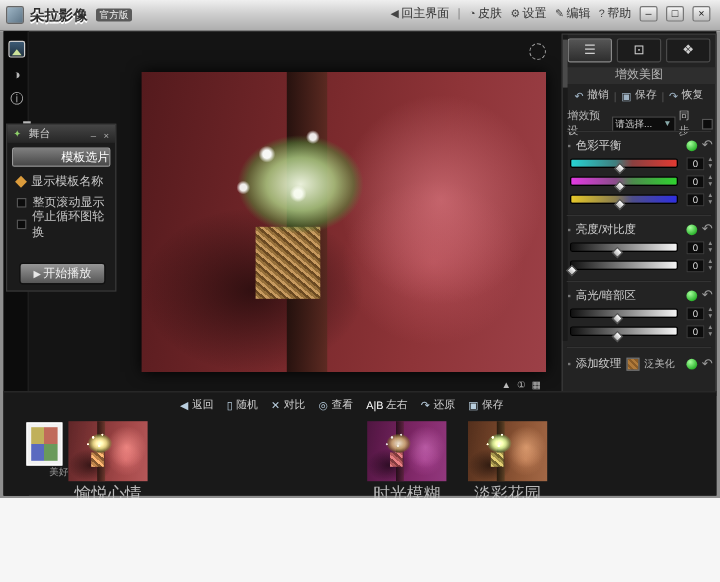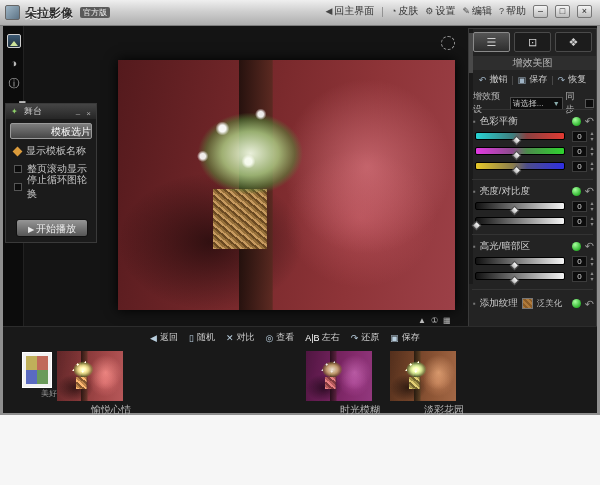--- a/index.html
+++ b/index.html
@@ -110,21 +110,21 @@
   .ftoolbar{left:150px;top:330px;width:330px;height:15px;display:flex;align-items:center;gap:11px;
     color:#cfcfcf;font-size:9px;white-space:nowrap;}
   .ft-ic{color:#b9cede;font-size:9px;margin-right:1px;}
   .ab{font-weight:normal;color:#fff;}
   .special{left:22px;top:352px;width:30px;height:36px;background:#f2f2f2;border:1px solid #fff;padding:3px;}
   .special i{display:block;width:100%;height:100%;
     background:repeating-conic-gradient(#c06a5a 0 25%,#6a9a5a 0 50%,#5a6ac0 0 75%,#c0b05a 0 100%);}
   .sp-label{left:28px;top:388px;width:42px;text-align:center;color:#9a9a9a;font-size:8px;}
   .thumb{position:absolute;top:351px;width:66px;}
   .thumb .ph{width:66px;height:50px;}
-  .thumb .lb{position:absolute;top:52px;left:-8px;width:82px;text-align:right;color:#b9b9b9;font-size:10px;}
+  .thumb .lb{position:absolute;top:52px;left:-8px;width:82px;text-align:center;color:#b9b9b9;font-size:14px;}
   .thumb.sel .ph{outline:2px solid #fff;outline-offset:1px;}
 
   
   .caption{left:0;top:415px;width:600px;height:70px;background:#f6f6f6;}
 </style>
 </head>
 <body>
 
 <div class="screen">
 

